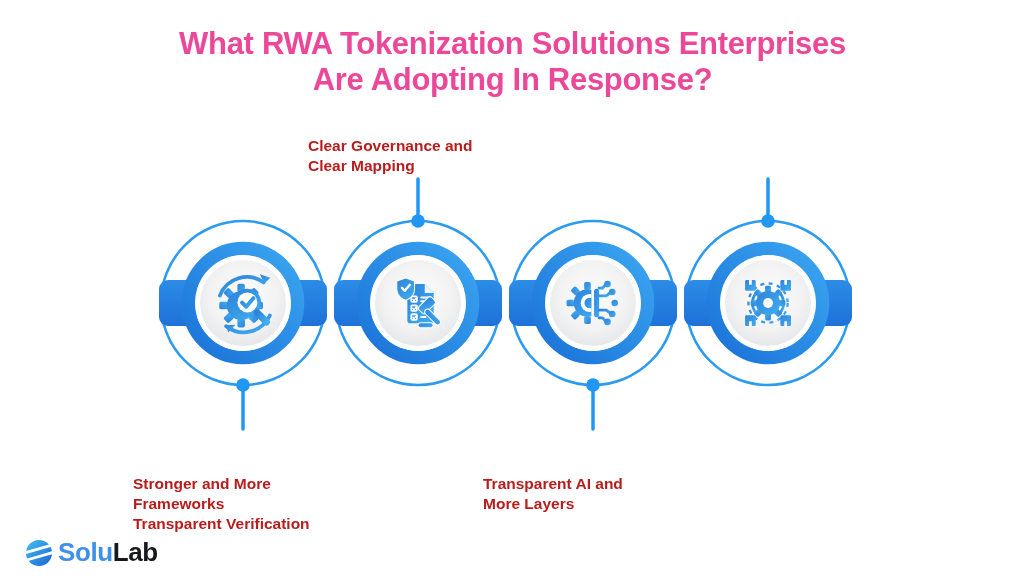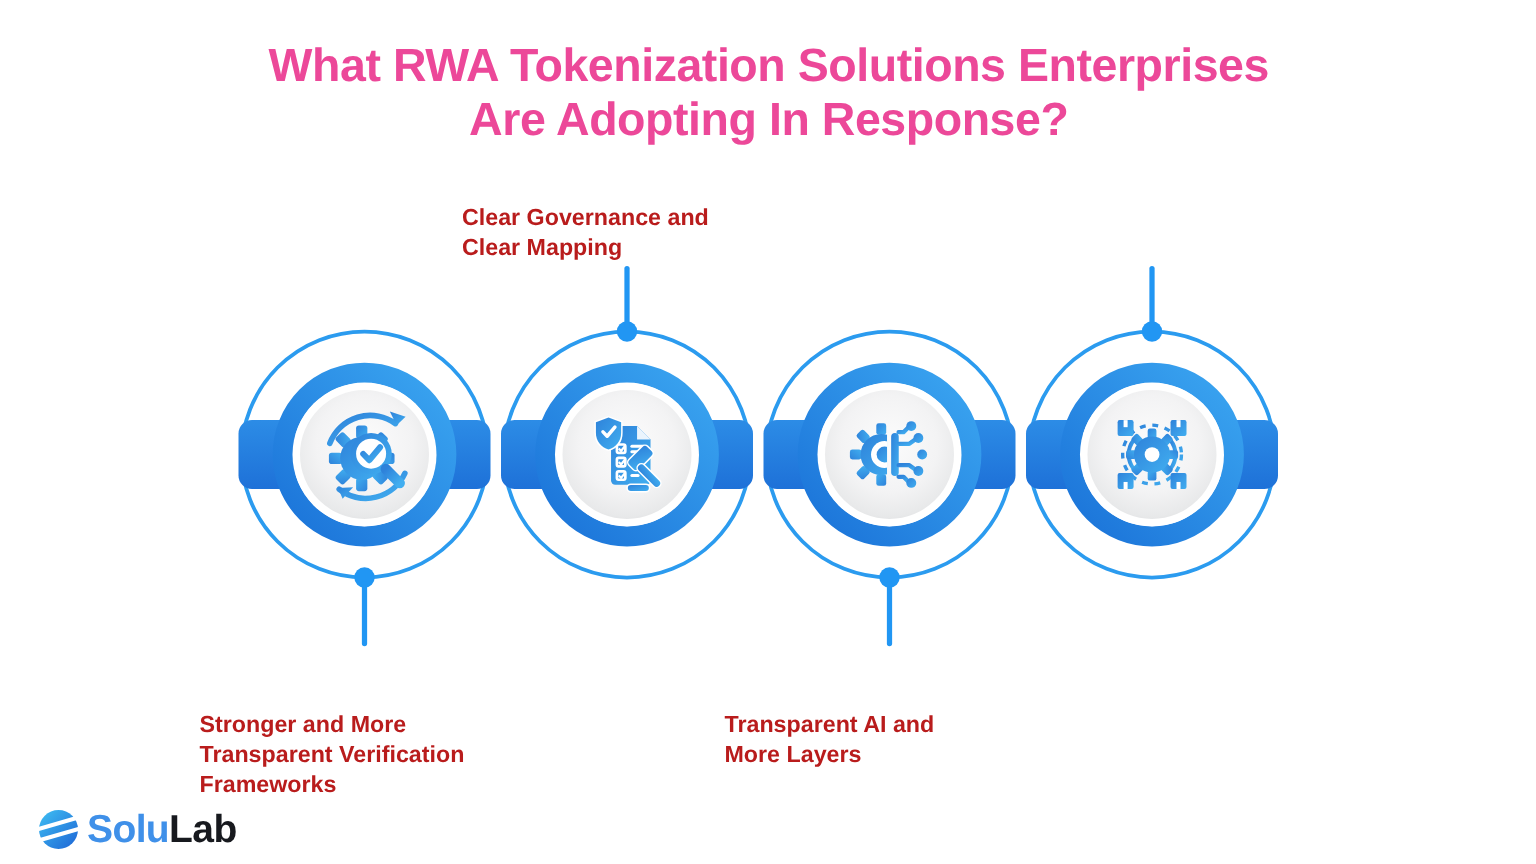--- a/index.html
+++ b/index.html
@@ -224,22 +224,22 @@
           <circle cx="32" cy="32" r="4.4" fill="#ffffff"></circle>
         </g>
       </g>
       <circle cx="85" cy="3" r="6.8" fill="#2196f3"></circle>
       <line x1="85" y1="-39" x2="85" y2="-1" stroke="#2196f3" stroke-width="3.5" stroke-linecap="round"></line>
     </svg>
   </div>
 
   <div class="step-label below" style="left:133px">
     <div>Stronger and More</div>
+    <div>Frameworks</div>
     <div>Transparent Verification</div>
-    <div>Frameworks</div>
   </div>
   <div class="step-label above" style="left:308px">
     <div>Clear Governance and</div>
     <div>Clear Mapping</div>
   </div>
   <div class="step-label below" style="left:483px">
     <div>Transparent AI and</div>
     <div>More Layers</div>
   </div>
   <div class="step-label above" style="left:658px">

